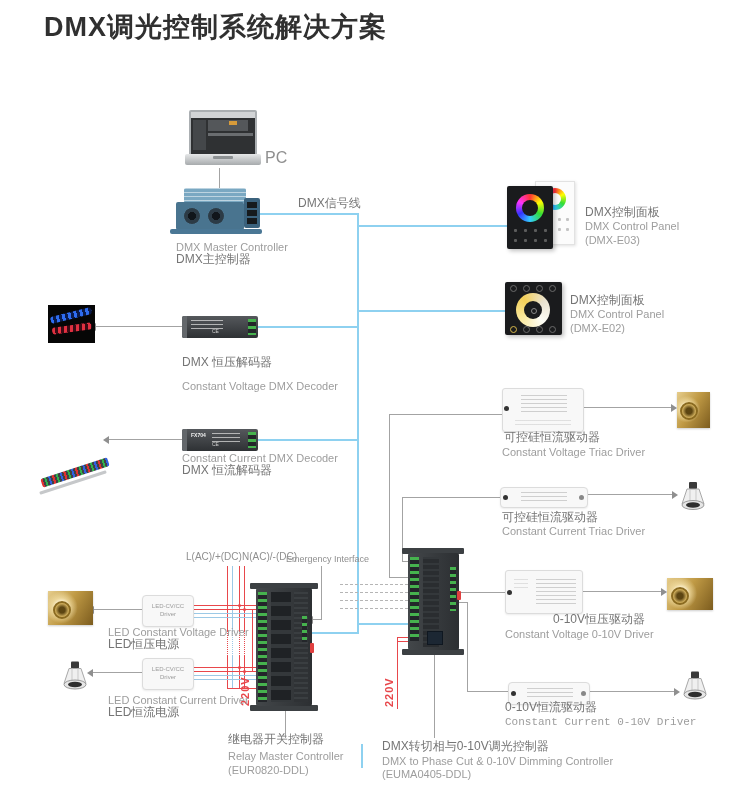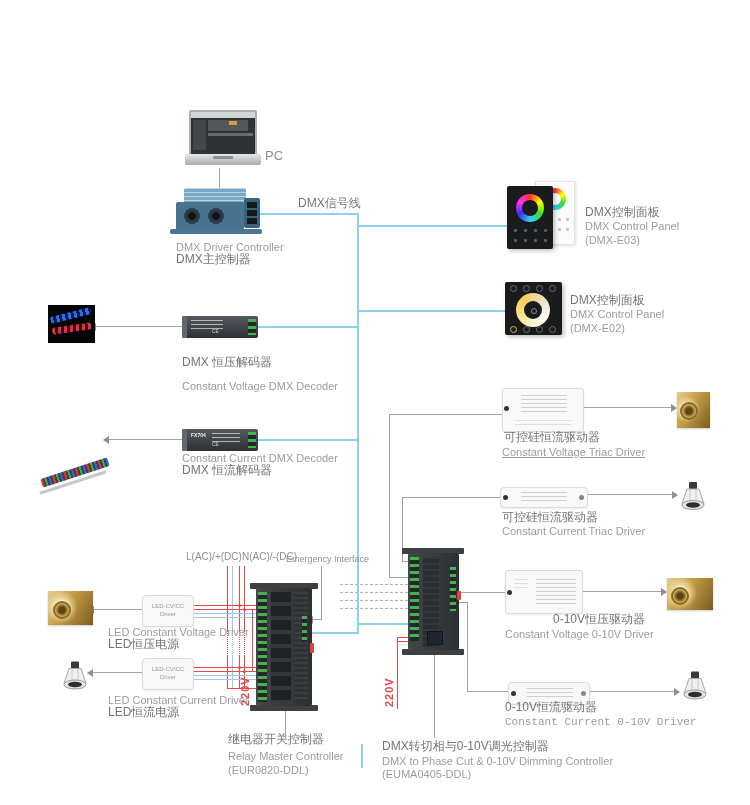--- a/index.html
+++ b/index.html
@@ -39,20 +39,21 @@
       radial-gradient(circle at 30% 48%, #fff6da 0 14%, rgba(255,240,190,.55) 26%, rgba(0,0,0,0) 45%),
       linear-gradient(120deg,#e6cd8c 0%,#c09a45 45%,#7c5c1e 100%);
       box-shadow:0 1px 2px rgba(0,0,0,.2);}
   .goldring{position:absolute;border:2px solid #8a6a20;border-radius:50%;background:radial-gradient(#5c4512 30%,#d9b763 70%);}
 </style>
 </head>
 <body>
 
 <div id="canvas">
 
+  <div class="lbl title" style="left:44px;top:12px;">DMX调光控制系统解决方案</div>
 
   <div class="h" style="left:258px;top:213px;width:100px;"></div>
   <div class="bv" style="left:357px;top:213px;height:421px;"></div>
   <div class="h" style="left:357px;top:225px;width:151px;"></div>
   <div class="h" style="left:357px;top:310px;width:149px;"></div>
   <div class="h" style="left:258px;top:326px;width:100px;"></div>
   <div class="h" style="left:258px;top:439px;width:100px;"></div>
   <div class="h" style="left:357px;top:623px;width:51px;"></div>
   <div class="h" style="left:306px;top:632px;width:52px;"></div>
   <div class="bv" style="left:361px;top:744px;height:24px;"></div>
@@ -148,36 +149,36 @@
       <div class="d" style="left:0;top:0;width:100%;height:6px;background:#d2d4d6;"></div>
       <div class="d" style="left:2px;top:8px;width:13px;height:30px;background:#44474a;"></div>
       <div class="d" style="left:17px;top:8px;width:40px;height:11px;background:#54575a;"></div>
       <div class="d" style="left:38px;top:9px;width:8px;height:4px;background:#d79b3a;"></div>
       <div class="d" style="left:17px;top:21px;width:45px;height:3px;background:#6a6d70;"></div>
     </div>
     <div class="d" style="left:0;top:44px;width:76px;height:11px;background:linear-gradient(#e6e7e8,#a7abad);border-radius:2px;">
       <div class="d" style="left:28px;top:2px;width:20px;height:3px;background:#8d9193;border-radius:1px;"></div>
     </div>
   </div>
-  <div class="lbl" style="left:265px;top:149px;font-size:13px;color:#8f8f8f;">PC</div>
+  <div class="lbl" style="left:265px;top:149px;font-size:16px;color:#8f8f8f;">PC</div>
 
   <div class="d" style="left:170px;top:186px;width:95px;height:52px;">
     <div class="d" style="left:14px;top:2px;width:62px;height:15px;background:#7aa8c2;border-radius:2px;background-image:repeating-linear-gradient(180deg,rgba(255,255,255,.5) 0 1px,transparent 1px 4px);"></div>
     <div class="d" style="left:6px;top:16px;width:68px;height:28px;background:#49748f;border-radius:2px;">
       <div class="d" style="left:8px;top:6px;width:16px;height:16px;border-radius:50%;background:radial-gradient(#11161b 35%,#2c3b46 36% 70%,#5b7c92 71%);"></div>
       <div class="d" style="left:32px;top:6px;width:16px;height:16px;border-radius:50%;background:radial-gradient(#11161b 35%,#2c3b46 36% 70%,#5b7c92 71%);"></div>
     </div>
     <div class="d" style="left:74px;top:12px;width:16px;height:30px;background:#3b627d;border-radius:2px;">
       <div class="d" style="left:3px;top:4px;width:10px;height:6px;background:#161a1d;"></div>
       <div class="d" style="left:3px;top:12px;width:10px;height:6px;background:#161a1d;"></div>
       <div class="d" style="left:3px;top:20px;width:10px;height:6px;background:#161a1d;"></div>
     </div>
     <div class="d" style="left:0;top:43px;width:92px;height:5px;background:#4a7795;border-radius:2px;"></div>
   </div>
-  <div class="lbl en" style="left:176px;top:241px;">DMX Driver Controller</div>
+  <div class="lbl en" style="left:176px;top:241px;">DMX Master Controller</div>
   <div class="lbl zh" style="left:176px;top:253px;">DMX主控制器</div>
 
   <div class="d" style="left:535px;top:181px;width:38px;height:62px;background:#fcfcfc;border:1px solid #e2e2e2;box-shadow:1px 1px 3px rgba(0,0,0,.12);">
     <div class="ring" style="left:8px;top:6px;width:22px;height:22px;background:conic-gradient(#f33,#ff0,#3d3,#3cf,#33f,#f3f,#f33);"></div>
     <div class="hole" style="left:13px;top:11px;width:12px;height:12px;background:#fcfcfc;"></div>
     <div class="panel-ic" style="left:6px;top:36px;background:#c4c4c4;"></div>
       <div class="panel-ic" style="left:14px;top:36px;background:#c4c4c4;"></div>
       <div class="panel-ic" style="left:22px;top:36px;background:#c4c4c4;"></div>
       <div class="panel-ic" style="left:30px;top:36px;background:#c4c4c4;"></div>
     <div class="panel-ic" style="left:6px;top:46px;background:#c4c4c4;"></div>
@@ -247,21 +248,21 @@
   </div>
   <div class="lbl en" style="left:182px;top:452px;">Constant Current DMX Decoder</div>
   <div class="lbl zh" style="left:182px;top:464px;">DMX 恒流解码器</div>
 
   <div class="whitebox" style="left:502px;top:388px;width:80px;height:42px;">
     <div class="txtlines" style="left:18px;top:6px;width:46px;height:20px;"></div>
     <div class="txtlines" style="left:12px;top:31px;width:56px;height:5px;opacity:.6;"></div>
     <div class="dot" style="left:1px;top:17px;"></div>
   </div>
   <div class="lbl zh" style="left:504px;top:431px;">可控硅恒流驱动器</div>
-  <div class="lbl en" style="left:502px;top:446px;text-decoration:underline;">Constant Voltage Triac Driver</div>
+  <div class="lbl en" style="left:502px;top:446px;">Constant Voltage Triac Driver</div>
 
   <div class="whitebox" style="left:500px;top:487px;width:86px;height:19px;border-radius:4px;">
     <div class="txtlines" style="left:20px;top:4px;width:46px;height:10px;"></div>
     <div class="dot" style="left:2px;top:7px;"></div>
     <div class="dot" style="left:78px;top:7px;background:#888;"></div>
   </div>
   <div class="lbl zh" style="left:502px;top:511px;">可控硅恒流驱动器</div>
   <div class="lbl en" style="left:502px;top:525px;">Constant Current Triac Driver</div>
 
   <div class="whitebox" style="left:505px;top:570px;width:76px;height:42px;">

